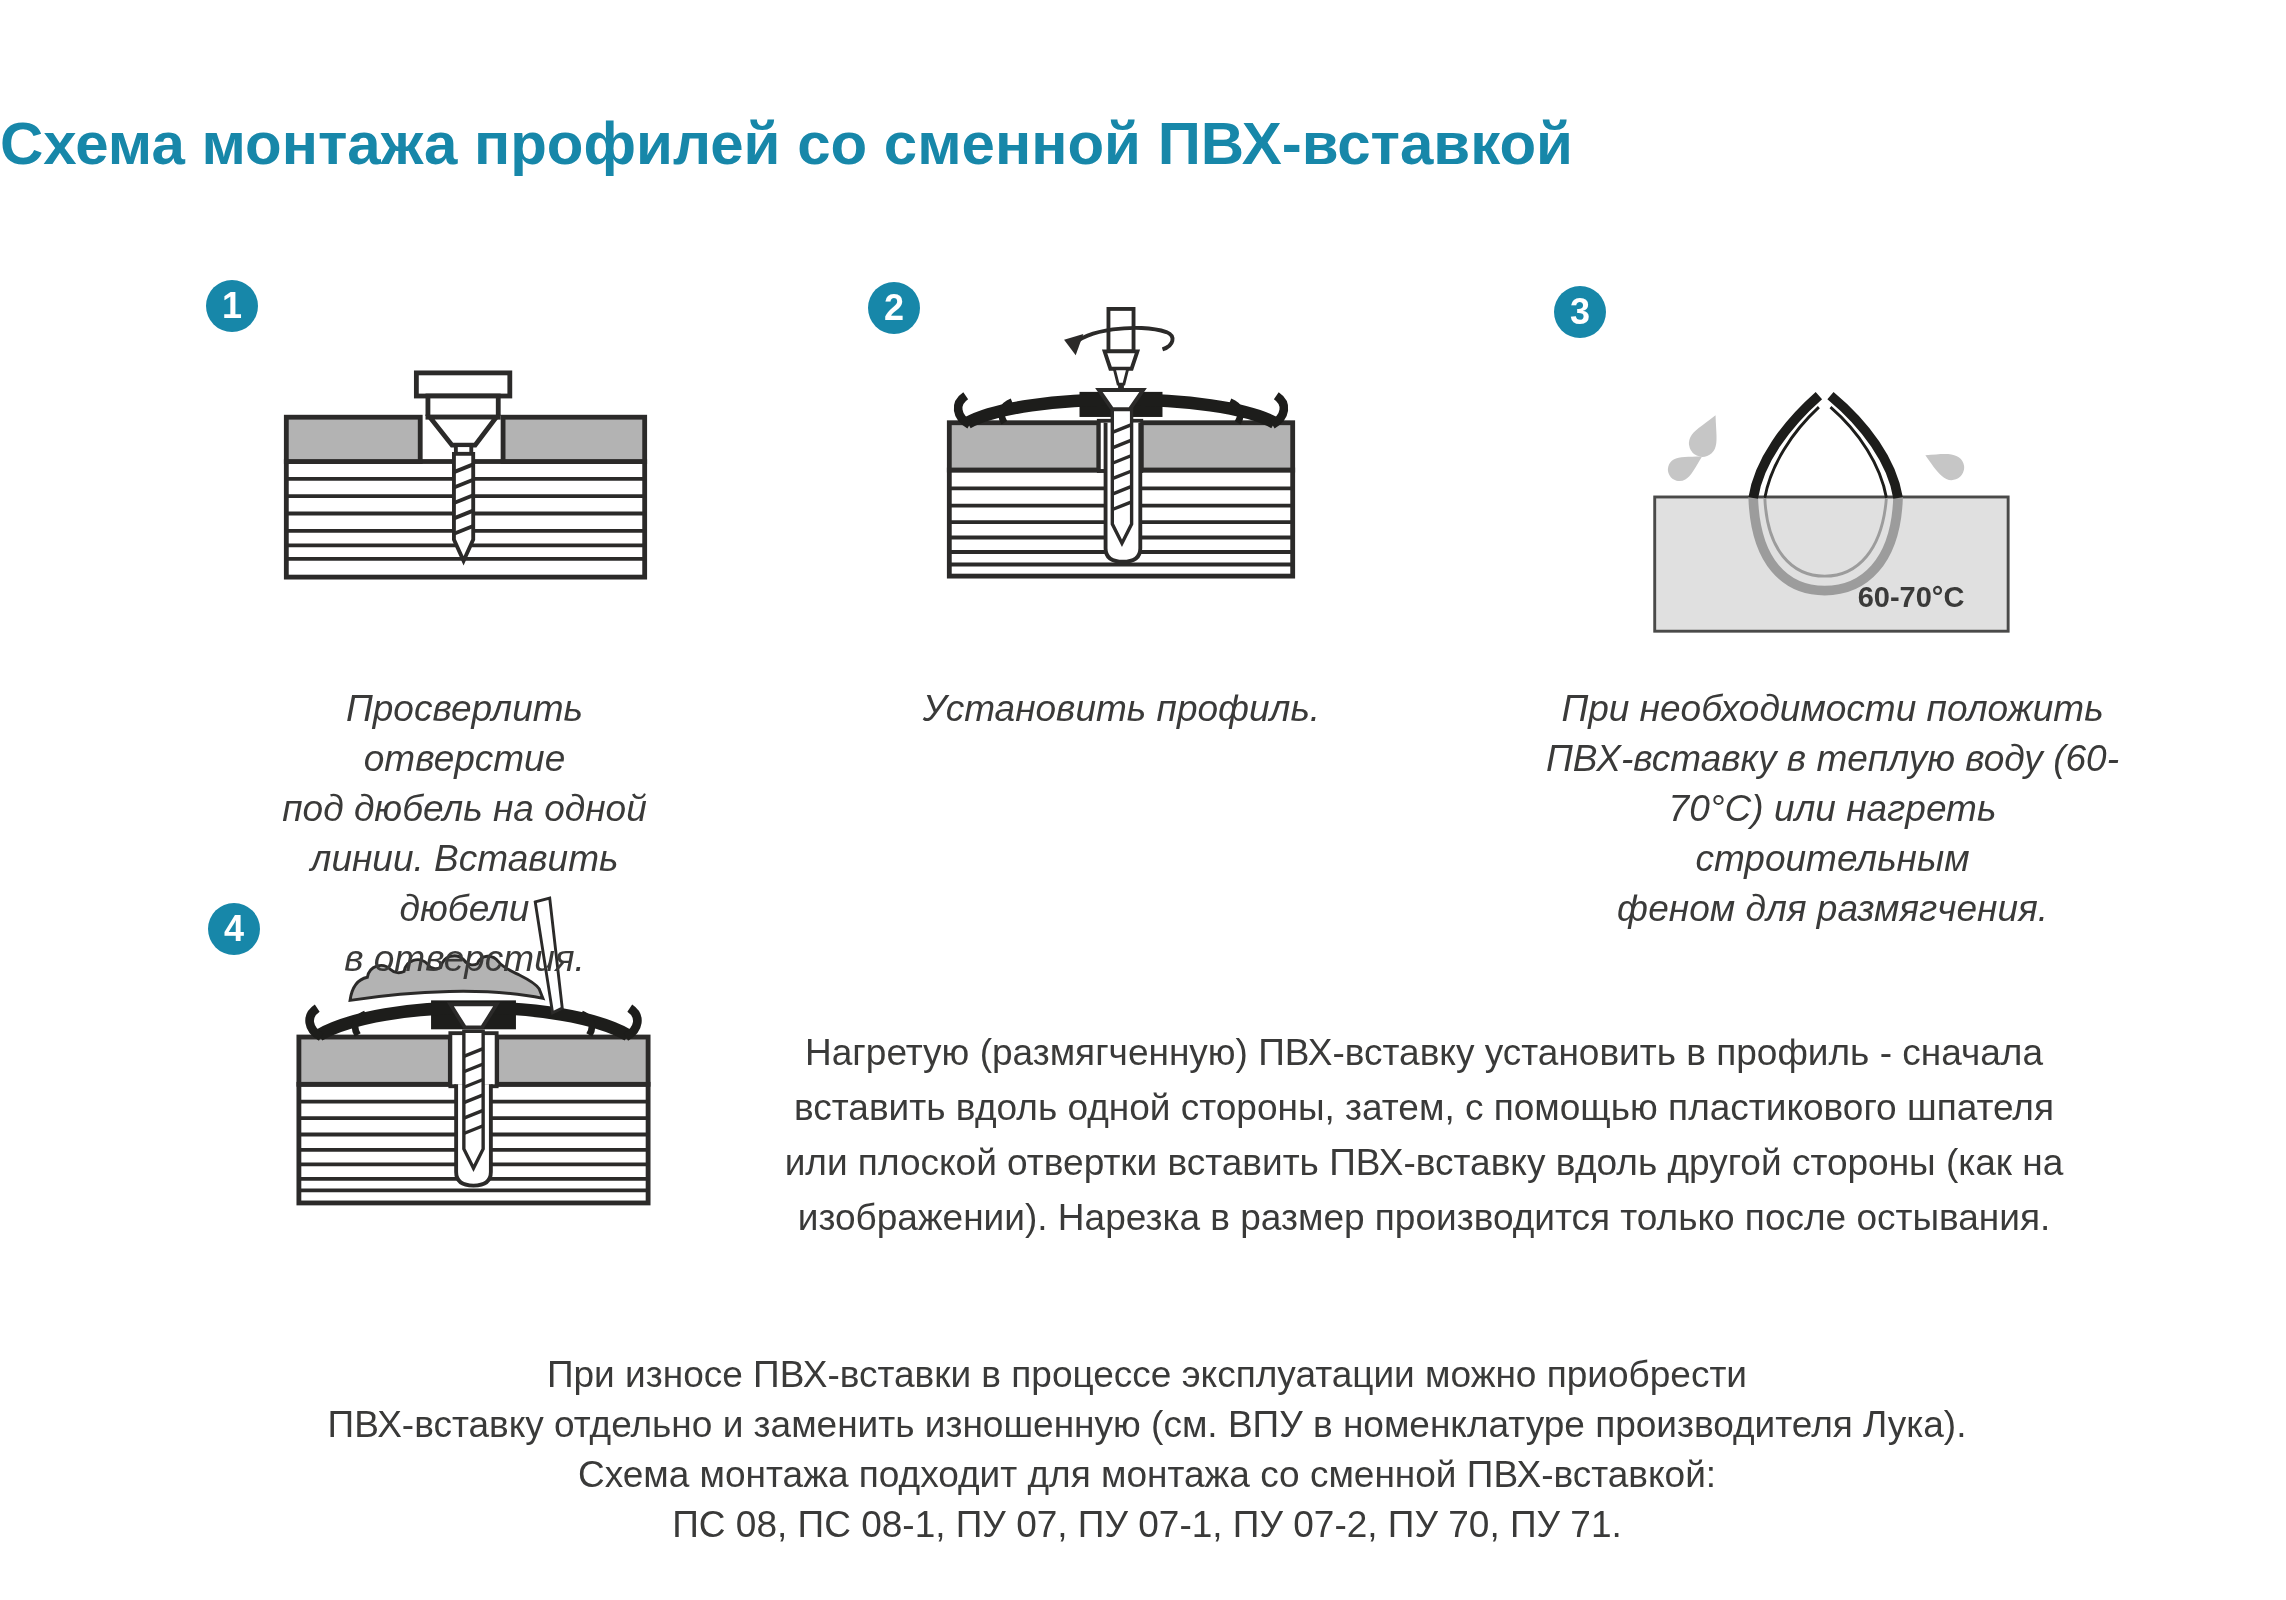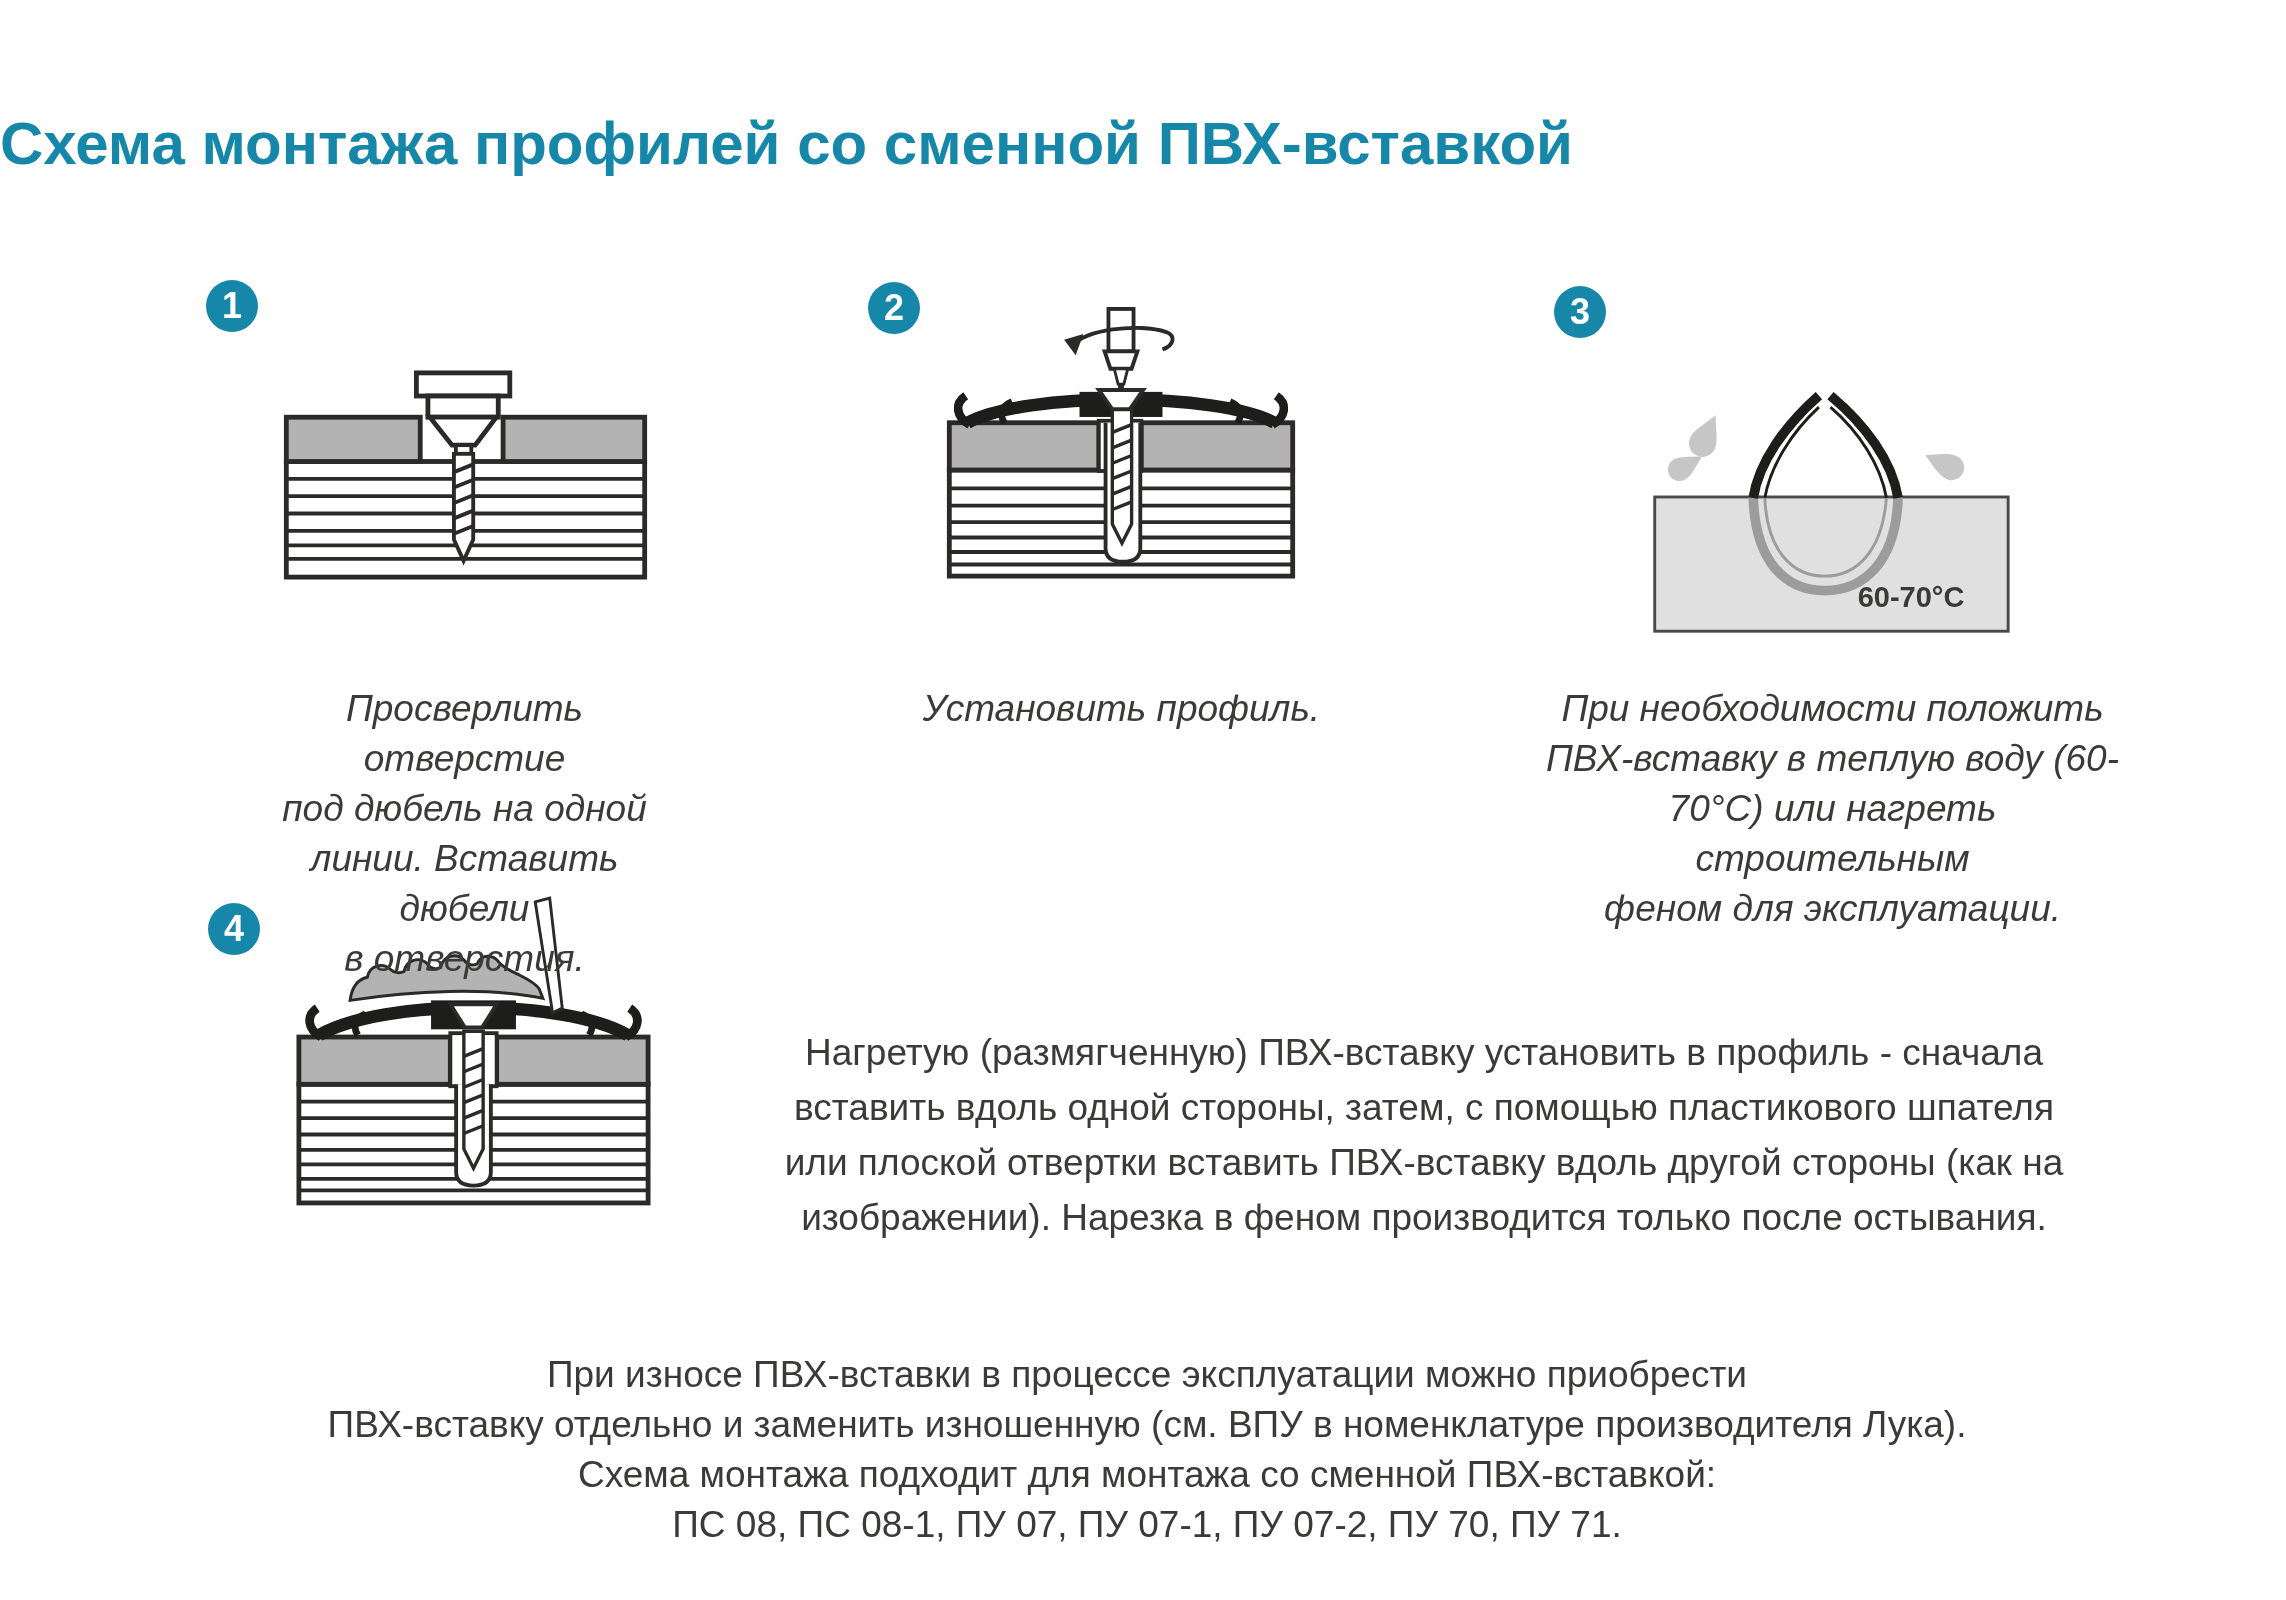--- a/index.html
+++ b/index.html
@@ -210,28 +210,28 @@
   </div>
 
   <div class="caption" style="left:909px;top:684px;width:425px">
     <div>Установить профиль.</div>
   </div>
 
   <div class="caption" style="left:1543px;top:684px;width:579px">
     <div>При необходимости положить</div>
     <div>ПВХ-вставку в теплую воду (60-</div>
     <div>70°C) или нагреть строительным</div>
-    <div>феном для эксплуатации.</div>
+    <div>феном для размягчения.</div>
   </div>
 
   <div class="para" style="left:695px;top:1025px;width:1458px">
     <div>Нагретую (размягченную) ПВХ-вставку установить в профиль - сначала</div>
     <div>вставить вдоль одной стороны, затем, с помощью пластикового шпателя</div>
     <div>или плоской отвертки вставить ПВХ-вставку вдоль другой стороны (как на</div>
-    <div>изображении). Нарезка в феном производится только после остывания.</div>
+    <div>изображении). Нарезка в размер производится только после остывания.</div>
   </div>
 
   <div class="footer">
     <div>При износе ПВХ-вставки в процессе эксплуатации можно приобрести</div>
     <div>ПВХ-вставку отдельно и заменить изношенную (см. ВПУ в номенклатуре производителя Лука).</div>
     <div>Схема монтажа подходит для монтажа со сменной ПВХ-вставкой:</div>
     <div>ПС 08, ПС 08-1, ПУ 07, ПУ 07-1, ПУ 07-2, ПУ 70, ПУ 71.</div>
   </div>
 
 </div>

